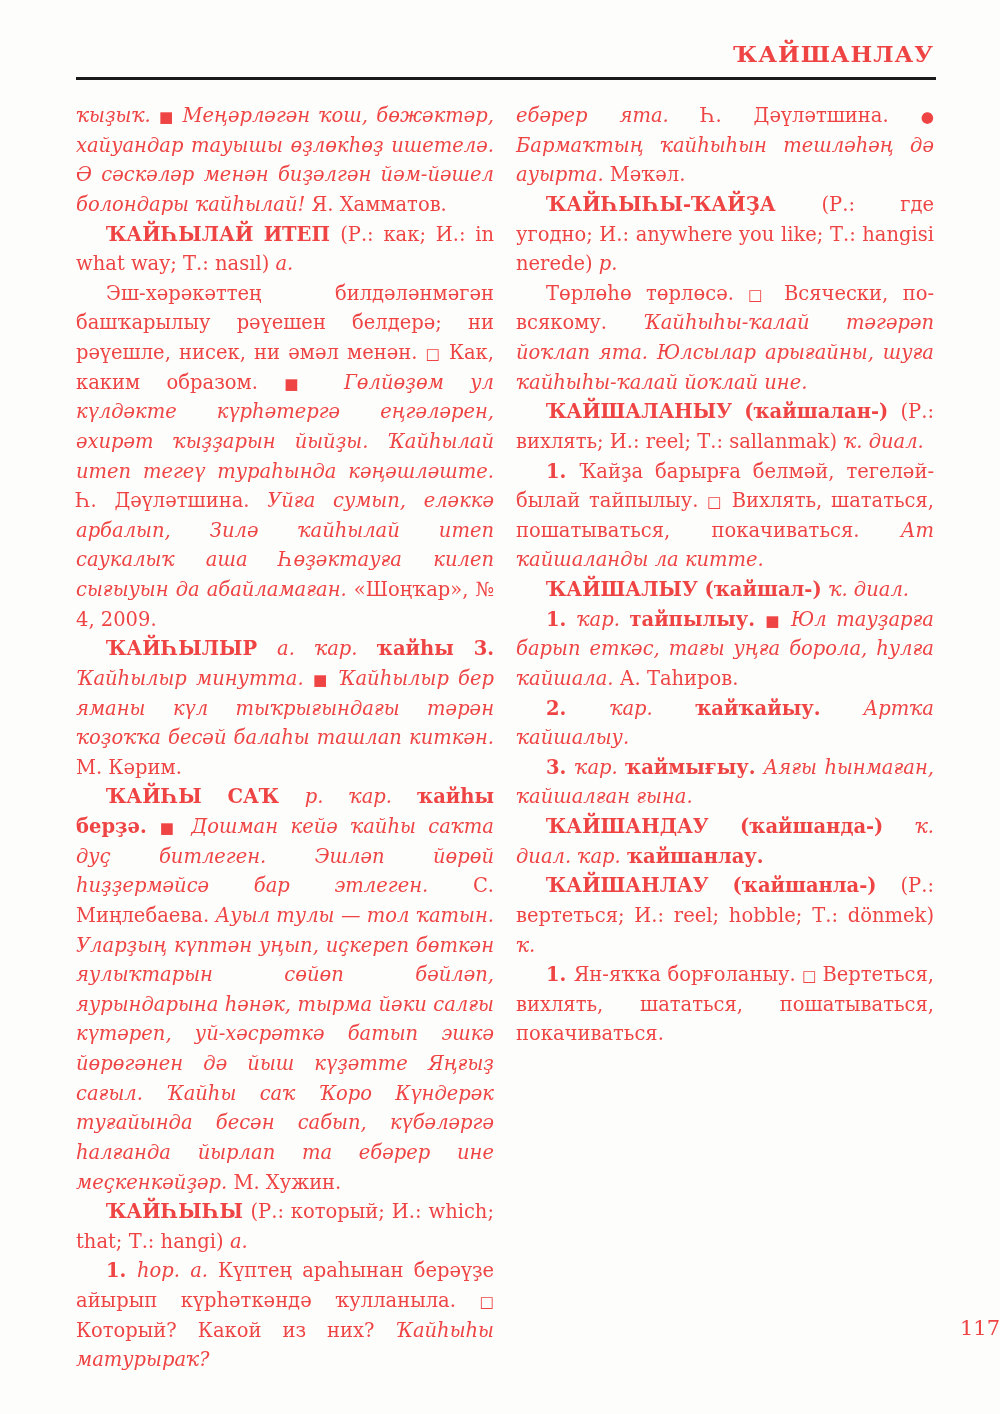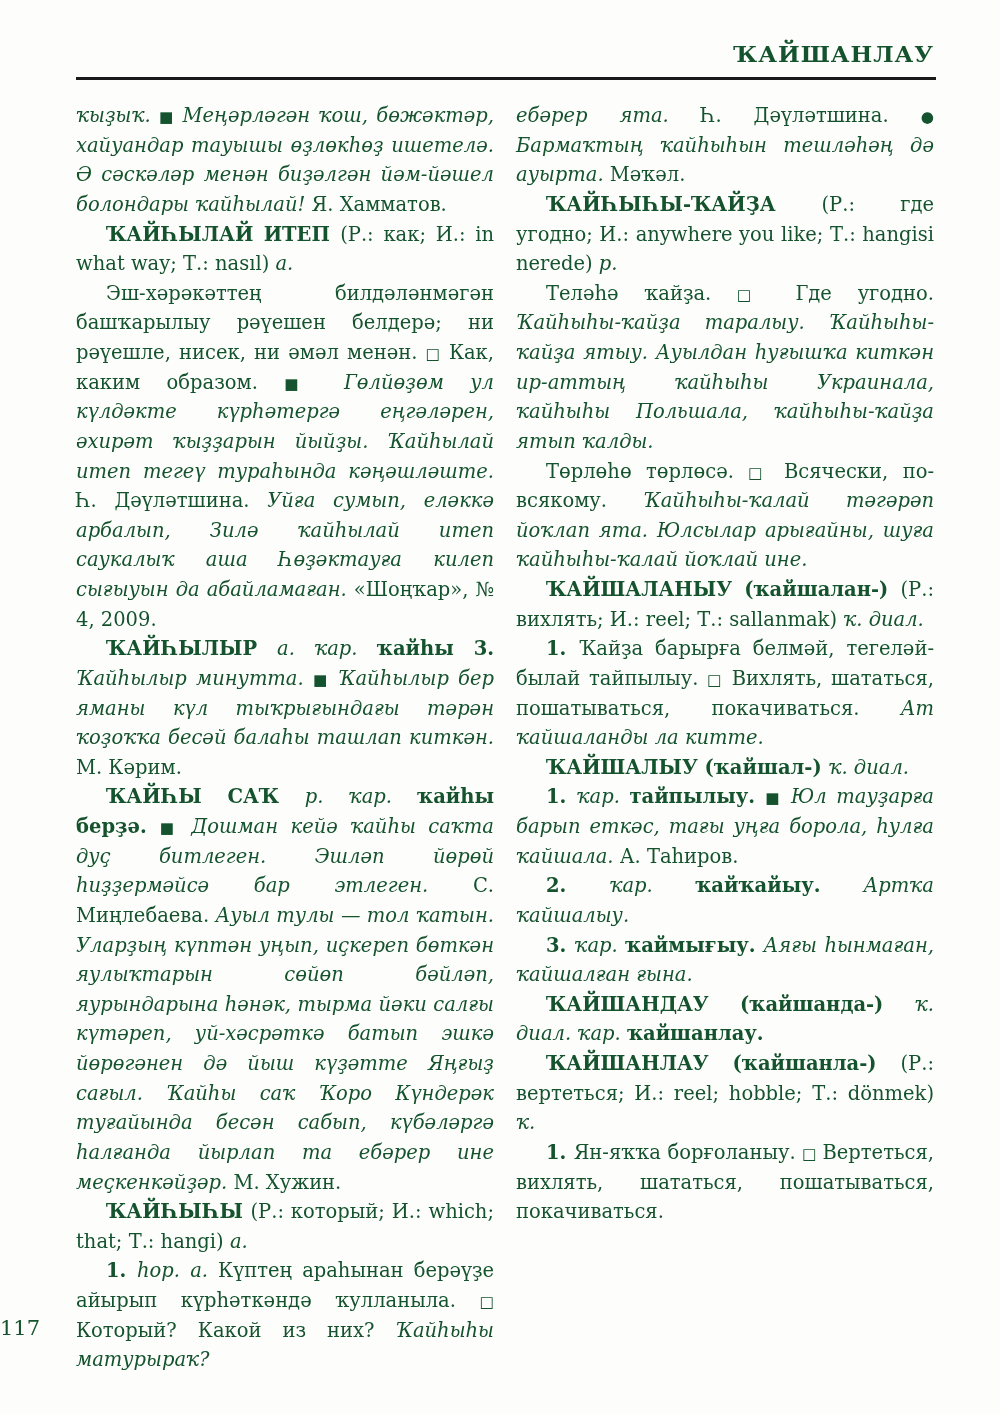--- a/index.html
+++ b/index.html
@@ -7,21 +7,21 @@
     padding: 0;
     background: #ffffff;
   }
   .page {
     position: relative;
     width: 1000px;
     height: 1414px;
     background: #fdfdfb;
     overflow: hidden;
     font-family: "DejaVu Serif", "Liberation Serif", serif;
-    color: #14532d;
+    color: #ef4444;
   }
   .running-head {
     position: absolute;
     top: 40px;
     right: 66px;
     font-size: 23px;
     font-weight: bold;
     letter-spacing: 1px;
     white-space: nowrap;
   }
@@ -54,21 +54,21 @@
     text-indent: 30px;
   }
   .run-b { font-weight: bold; }
   .run-i { font-style: italic; }
   .run-m { font-size: 0.78em; }
   .page-number {
     position: absolute;
     top: 1316px;
     left: 0;
     right: 0;
-    text-align: left;
+    text-align: right;
     font-size: 21px;
   }
 </style>
 </head>
 <body>
 
 <div class="page">
   <div class="running-head">ҠАЙШАНЛАУ</div>
   <div class="head-rule"></div>
 
@@ -78,21 +78,20 @@
         <p class="para indent"><span class="run-b">ҠАЙҺЫЛАЙ ИТЕП </span><span class="run-r">(Р.: как; И.: in what way; Т.: nasıl) </span><span class="run-i">а.</span></p>
         <p class="para indent"><span class="run-r">Эш-хәрәкәттең билдәләнмәгән башҡарылыу рәүешен белдерә; ни рәүешле, нисек, ни әмәл менән. </span><span class="run-m">□ </span><span class="run-r">Как, каким образом. </span><span class="run-m">■ </span><span class="run-i">Гөлйөҙөм ул күлдәкте күрһәтергә еңгәләрен, әхирәт ҡыҙҙарын йыйҙы. Ҡайһылай итеп тегеү тураһында кәңәшләште. </span><span class="run-r">Һ. Дәүләтшина. </span><span class="run-i">Уйға сумып, еләккә арбалып, Зилә ҡайһылай итеп саукалыҡ аша Һөҙәктауға килеп сығыуын да абайламаған. </span><span class="run-r">«Шоңҡар», № 4, 2009.</span></p>
         <p class="para indent"><span class="run-b">ҠАЙҺЫЛЫР </span><span class="run-i">а. ҡар. </span><span class="run-b">ҡайһы 3. </span><span class="run-i">Ҡайһылыр минутта. </span><span class="run-m">■ </span><span class="run-i">Ҡайһылыр бер яманы күл тыҡрығындағы тәрән ҡоҙоҡҡа бесәй балаһы ташлап киткән. </span><span class="run-r">М. Кәрим.</span></p>
         <p class="para indent"><span class="run-b">ҠАЙҺЫ САҠ </span><span class="run-i">р. ҡар. </span><span class="run-b">ҡайһы берҙә. </span><span class="run-m">■ </span><span class="run-i">Дошман кейә ҡайһы саҡта дуҫ битлеген. Эшләп йөрөй һиҙҙермәйсә бар этлеген. </span><span class="run-r">С. Миңлебаева. </span><span class="run-i">Ауыл тулы — тол ҡатын. Уларҙың күптән уңып, иҫкереп бөткән яулыҡтарын сөйөп бәйләп, яурындарына һәнәк, тырма йәки салғы күтәреп, уй-хәсрәткә батып эшкә йөрөгәнен дә йыш күҙәтте Яңғыҙ сағыл. Ҡайһы саҡ Ҡоро Күндерәк туғайында бесән сабып, күбәләргә һалғанда йырлап та ебәрер ине меҫкенкәйҙәр. </span><span class="run-r">М. Хужин.</span></p>
         <p class="para indent"><span class="run-b">ҠАЙҺЫҺЫ </span><span class="run-r">(Р.: который; И.: which; that; Т.: hangi) </span><span class="run-i">а.</span></p>
         <p class="para indent"><span class="run-b">1. </span><span class="run-i">һор. а. </span><span class="run-r">Күптең араһынан берәүҙе айырып күрһәткәндә ҡулланыла. </span><span class="run-m">□ </span><span class="run-r">Который? Какой из них? </span><span class="run-i">Ҡайһыһы матурыраҡ?</span></p>
       </div>
     <div class="col" id="col-right">
         <p class="para"><span class="run-i">ебәрер ята. </span><span class="run-r">Һ. Дәүләтшина. </span><span class="run-m">● </span><span class="run-i">Бармаҡтың ҡайһыһын тешләһәң дә ауырта. </span><span class="run-r">Мәҡәл.</span></p>
         <p class="para indent"><span class="run-b">ҠАЙҺЫҺЫ-ҠАЙҘА </span><span class="run-r">(Р.: где угодно; И.: anywhere you like; Т.: hangisi nerede) </span><span class="run-i">р.</span></p>
-        <p class="para indent"><span class="run-r">Теләһә ҡайҙа. </span><span class="run-m">□ </span><span class="run-r">Где угодно. </span><span class="run-i">Ҡайһыһы-ҡайҙа таралыу. Ҡайһыһы-ҡайҙа ятыу. Ауылдан һуғышҡа киткән ир-аттың ҡайһыһы Украинала, ҡайһыһы Польшала, ҡайһыһы-ҡайҙа ятып ҡалды.</span></p>
         <p class="para indent"><span class="run-r">Төрлөһө төрлөсә. </span><span class="run-m">□ </span><span class="run-r">Всячески, по-всякому. </span><span class="run-i">Ҡайһыһы-ҡалай тәгәрәп йоҡлап ята. Юлсылар арығайны, шуға ҡайһыһы-ҡалай йоҡлай ине.</span></p>
         <p class="para indent"><span class="run-b">ҠАЙШАЛАНЫУ (ҡайшалан-) </span><span class="run-r">(Р.: вихлять; И.: reel; Т.: sallanmak) </span><span class="run-i">ҡ. диал.</span></p>
         <p class="para indent"><span class="run-b">1. </span><span class="run-r">Ҡайҙа барырға белмәй, тегеләй-былай тайпылыу. </span><span class="run-m">□ </span><span class="run-r">Вихлять, шататься, пошатываться, покачиваться. </span><span class="run-i">Ат ҡайшаланды ла китте.</span></p>
         <p class="para indent"><span class="run-b">ҠАЙШАЛЫУ (ҡайшал-) </span><span class="run-i">ҡ. диал.</span></p>
         <p class="para indent"><span class="run-b">1. </span><span class="run-i">ҡар. </span><span class="run-b">тайпылыу. </span><span class="run-m">■ </span><span class="run-i">Юл тауҙарға барып еткәс, тағы уңға борола, һулға ҡайшала. </span><span class="run-r">А. Таһиров.</span></p>
         <p class="para indent"><span class="run-b">2. </span><span class="run-i">ҡар. </span><span class="run-b">ҡайҡайыу. </span><span class="run-i">Артҡа ҡайшалыу.</span></p>
         <p class="para indent"><span class="run-b">3. </span><span class="run-i">ҡар. </span><span class="run-b">ҡаймығыу. </span><span class="run-i">Аяғы һынмаған, ҡайшалған ғына.</span></p>
         <p class="para indent"><span class="run-b">ҠАЙШАНДАУ (ҡайшанда-) </span><span class="run-i">ҡ. диал. ҡар. </span><span class="run-b">ҡайшанлау.</span></p>
         <p class="para indent"><span class="run-b">ҠАЙШАНЛАУ (ҡайшанла-) </span><span class="run-r">(Р.: вертеться; И.: reel; hobble; Т.: dönmek) </span><span class="run-i">ҡ.</span></p>
         <p class="para indent"><span class="run-b">1. </span><span class="run-r">Ян-яҡҡа борғоланыу. </span><span class="run-m">□ </span><span class="run-r">Вертеться, вихлять, шататься, пошатываться, покачиваться. </span></p>

